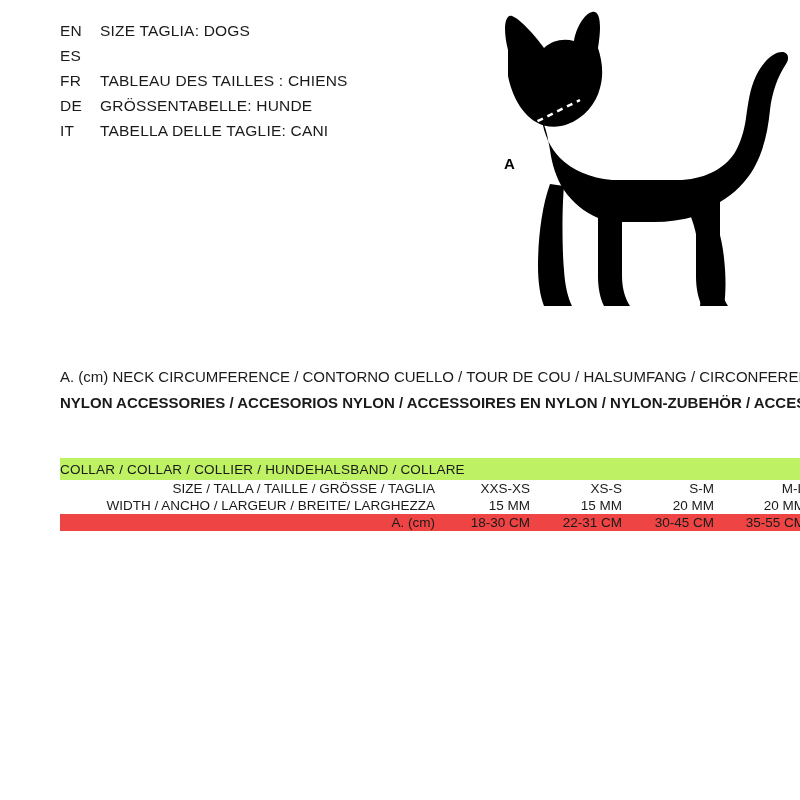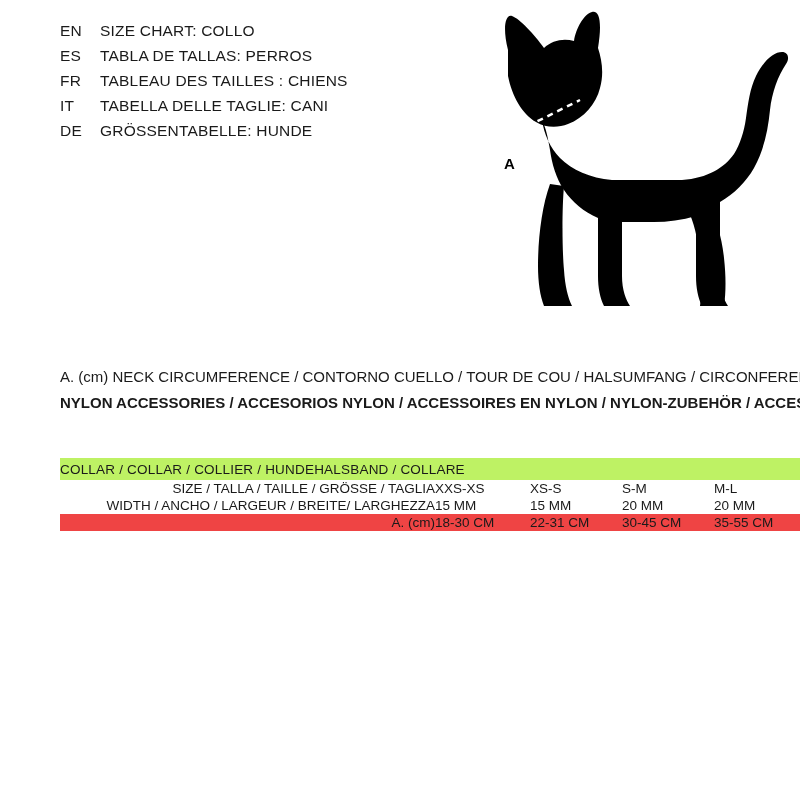--- a/index.html
+++ b/index.html
@@ -100,54 +100,53 @@
     font-size: 14px;
     height: 22px !important;
     letter-spacing: 0.2px;
   }
   .row-label {
     text-align: right;
     padding-left: 4px !important;
     white-space: nowrap;
   }
   .val {
-    text-align: left;
+    text-align: right;
   }
   .row-alt {
     background: #ef4444;
   }
   .row-plain {
     background: #ffffff;
   }
 </style>
 </head>
 <body>
 
 <div class="page">
 
   <div class="lang-block">
     <div class="lang-row">
       <span class="lang-code">EN</span>
-      <span class="lang-text">SIZE CHART: COLLO</span>
+      <span class="lang-text">SIZE TAGLIA: DOGS</span>
     </div>
     <div class="lang-row">
       <span class="lang-code">ES</span>
-      <span class="lang-text">TABLA DE TALLAS: PERROS</span>
     </div>
     <div class="lang-row">
       <span class="lang-code">FR</span>
       <span class="lang-text">TABLEAU DES TAILLES : CHIENS</span>
     </div>
     <div class="lang-row">
+      <span class="lang-code">DE</span>
+      <span class="lang-text">GRÖSSENTABELLE: HUNDE</span>
+    </div>
+    <div class="lang-row">
       <span class="lang-code">IT</span>
       <span class="lang-text">TABELLA DELLE TAGLIE: CANI</span>
-    </div>
-    <div class="lang-row">
-      <span class="lang-code">DE</span>
-      <span class="lang-text">GRÖSSENTABELLE: HUNDE</span>
     </div>
   </div>
 
   <div class="dog-figure">
     <svg width="350" height="330" viewBox="0 0 350 330" xmlns="http://www.w3.org/2000/svg">
       <g fill="#000000">
 
         <path d="M36,42 C30,18 34,6 40,8 C48,11 62,26 72,40
                  C80,32 92,30 102,33
                  C104,20 112,6 120,4 C128,2 130,16 126,40

